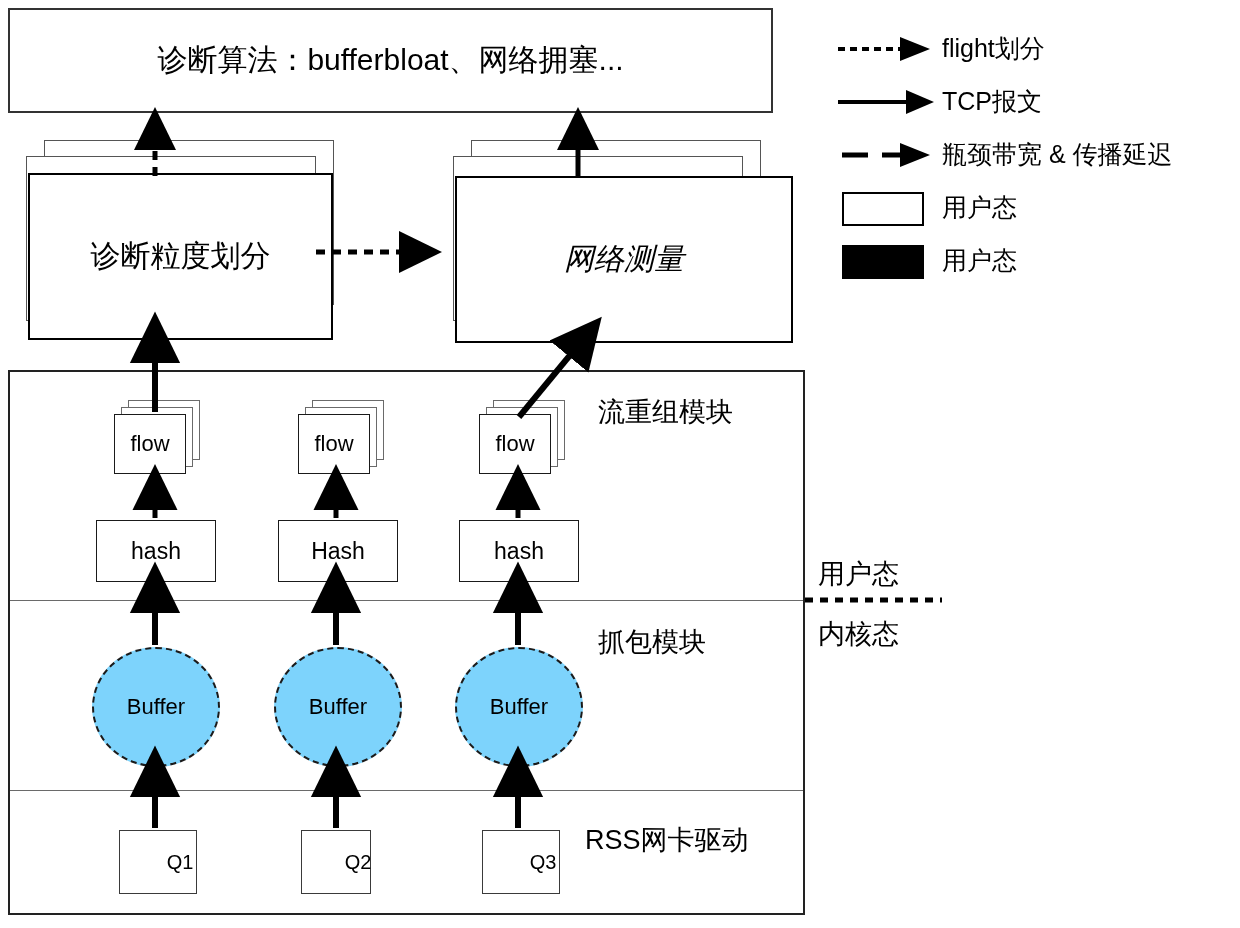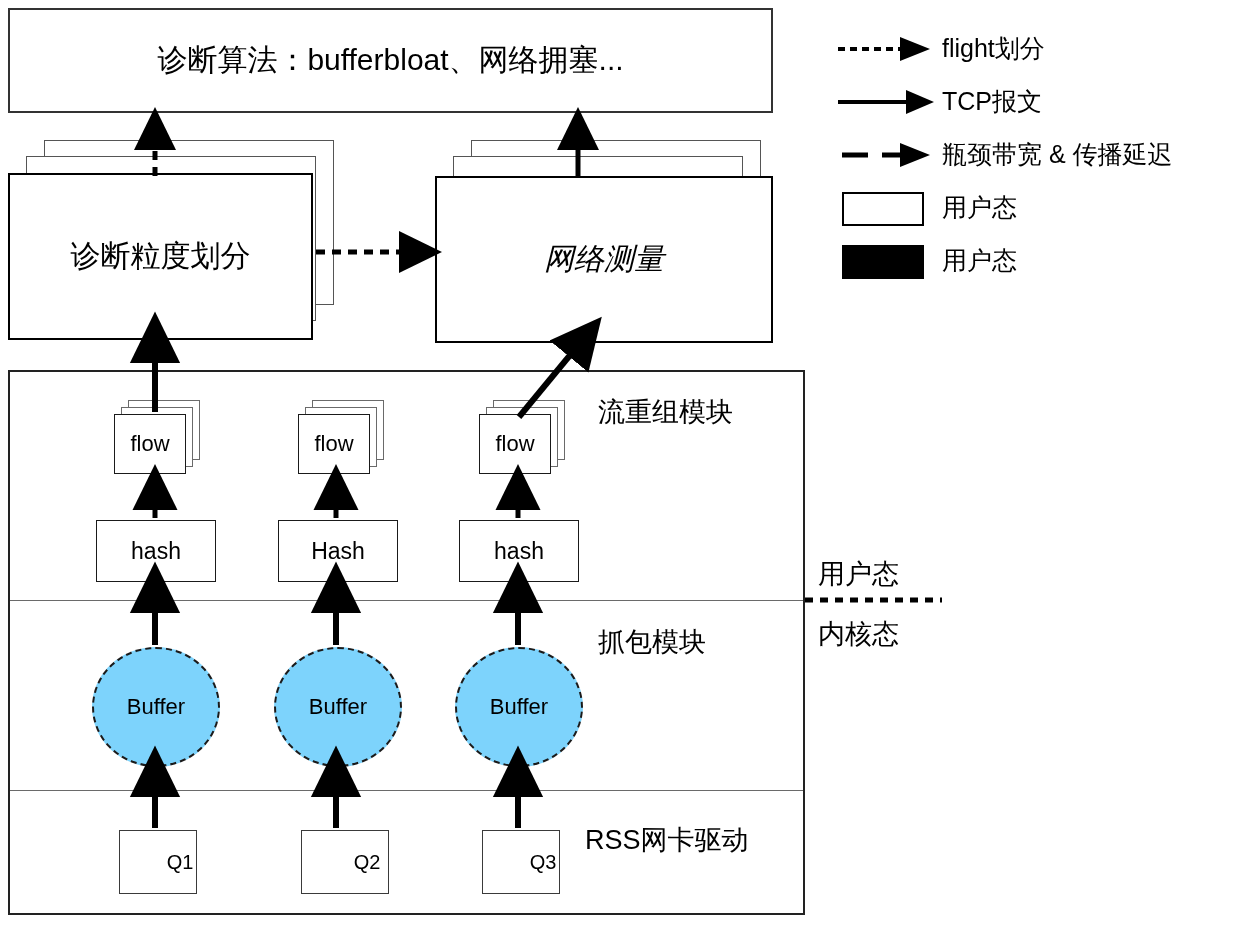--- a/index.html
+++ b/index.html
@@ -47,21 +47,21 @@
     white-space: nowrap;
   }
 
   
   .stackwrap { position: absolute; }
   .stack-front {
     position: absolute;
     box-sizing: border-box;
     background: #ffffff;
     border: 2px solid #000000;
-    display: flex; align-items: center; justify-content: center;
+    display: flex; align-items: center; justify-content: center; margin-left: 20px;
   }
   .stack-front .label { font-size: 30px; white-space: nowrap; }
 
   
   #main-container {
     left: 8px; top: 370px; width: 797px; height: 545px;
     box-sizing: border-box;
     border: 2px solid #222222;
     background: #ffffff;
   }
@@ -219,21 +219,21 @@
     <div class="flow-back" style="left:295px; top:35px; width:72px; height:60px;"></div>
     <div class="flow-front" style="left:288px; top:42px; width:72px; height:60px;">
       <span>flow</span>
     </div>
     <div class="hash-box" style="left:268px; top:148px; width:120px; height:62px;">
       <span>Hash</span>
     </div>
     <div class="buffer-circle" style="left:264px; top:275px; width:128px; height:120px;">
       <span>Buffer</span>
     </div>
-    <div class="q-box" style="left:291px; top:458px; width:88px; height:64px;">
+    <div class="q-box" style="left:291px; top:458px; width:70px; height:64px;">
       <span>Q2</span>
     </div>
 
     <div class="flow-back" style="left:483px; top:28px; width:72px; height:60px;"></div>
     <div class="flow-back" style="left:476px; top:35px; width:72px; height:60px;"></div>
     <div class="flow-front" style="left:469px; top:42px; width:72px; height:60px;">
       <span>flow</span>
     </div>
     <div class="hash-box" style="left:449px; top:148px; width:120px; height:62px;">
       <span>hash</span>

